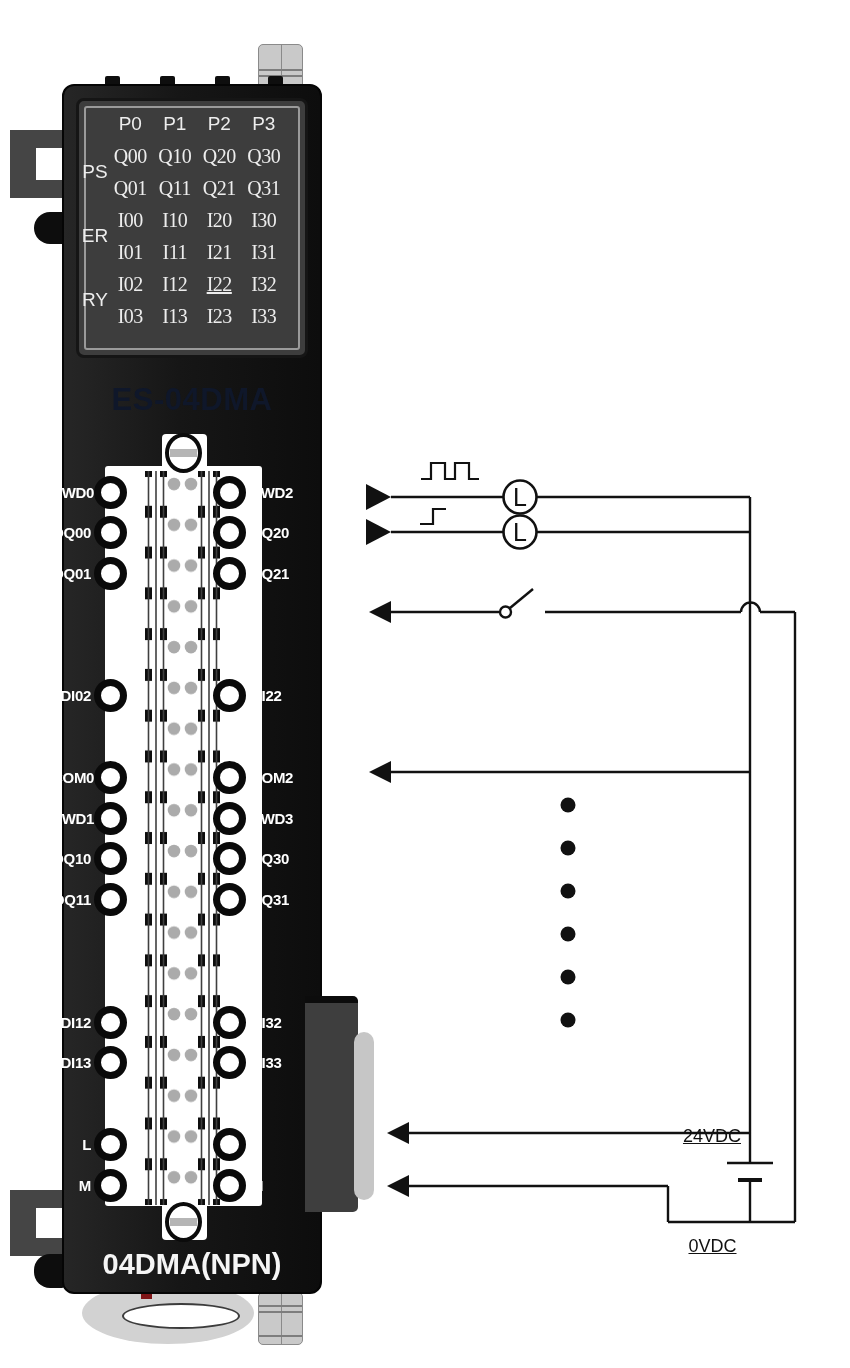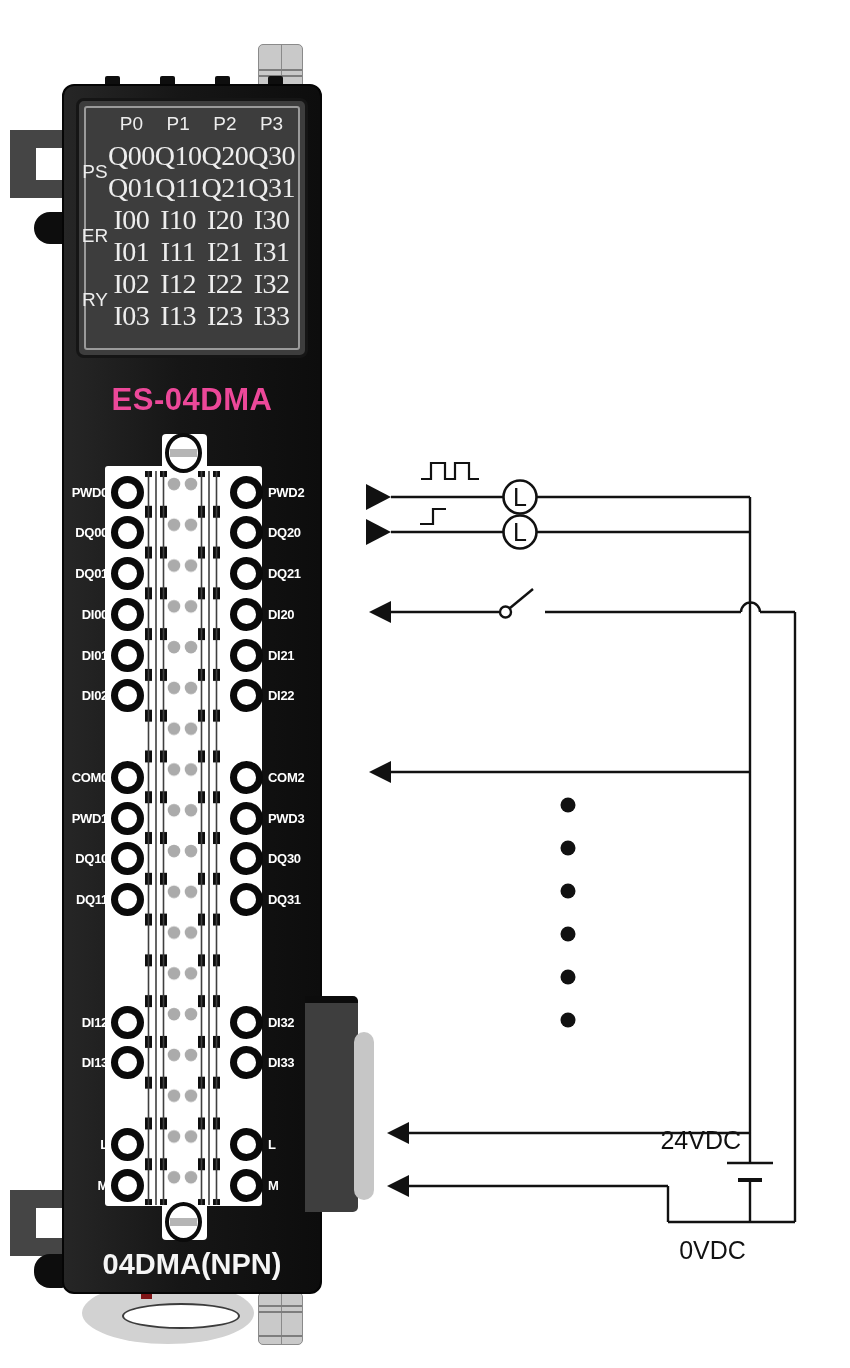--- a/index.html
+++ b/index.html
@@ -26,47 +26,47 @@
 
   
   .module-body{left:62px;top:84px;width:260px;height:1210px;border-radius:12px;border:2px solid #050505;
                background:linear-gradient(90deg,#262626,#161616 45%,#0d0d0d);box-sizing:border-box;}
   .led-panel{left:76px;top:98px;width:232px;height:260px;background:#3d3d3d;border:3px solid #151515;border-radius:8px;box-sizing:border-box;}
   .led-inner{left:84px;top:106px;width:216px;height:244px;border:2px solid #9a9a9a;border-radius:3px;box-sizing:border-box;}
   .led-grid{left:82px;top:108px;width:204px;height:224px;display:grid;
             grid-template-columns:26px repeat(4,1fr);grid-template-rows:repeat(7,1fr);}
   .led-grid>div{display:flex;align-items:center;justify-content:center;color:#ededed;}
   .lh{font-size:19px;}
-  .lv{font-family:"Liberation Serif",serif;font-size:28px;letter-spacing:-0.5px;}
+  .lv{font-family:"Liberation Serif",serif;font-size:20px;letter-spacing:-0.5px;}
   .lg{font-size:19px;}
-  .model-label{left:62px;top:382px;width:260px;text-align:center;color:#ec4899;font-size:31px;font-weight:600;letter-spacing:0.5px;}
+  .model-label{left:62px;top:382px;width:260px;text-align:center;color:#0f172a;font-size:31px;font-weight:600;letter-spacing:0.5px;}
   .bottom-label{left:62px;top:1248px;width:260px;text-align:center;color:#f5f5f5;font-size:29px;font-weight:600;}
 
   
   .tblock{left:105px;top:466px;width:157px;height:740px;background:#fff;border-radius:3px;}
   .ttab{left:162px;width:45px;background:#fff;border-radius:4px;}
   .ttab-top{top:434px;height:36px;}
   .ttab-bot{top:1202px;height:38px;}
   .connector{left:145px;top:471px;}
   .screw{left:165px;width:37px;height:40px;background:#fff;border:4.5px solid #0b0b0b;border-radius:50%;box-sizing:border-box;overflow:hidden;}
   .screw::after{content:"";position:absolute;left:1px;right:1px;top:12px;height:8px;background:#b5b5b5;}
   .screw-top{top:433px;} .screw-bot{top:1202px;}
-  .trow{position:absolute;left:69px;width:212px;height:41px;color:#fff;font-size:13px;font-weight:bold;letter-spacing:-0.3px;}
+  .trow{position:absolute;left:52px;width:212px;height:41px;color:#fff;font-size:15px;font-weight:bold;letter-spacing:-0.3px;}
   .tl{position:absolute;left:0;top:0;width:39px;height:41px;line-height:41px;text-align:right;}
   .tr{position:absolute;left:199px;top:0;width:58px;height:41px;line-height:41px;text-align:left;}
   .ring{position:absolute;top:4px;width:33px;height:33px;border:7px solid #0a0a0a;border-radius:50%;background:#fff;box-sizing:border-box;}
   .rl{left:42px;} .rr{left:161px;}
 
   
   .rconn{left:305px;top:996px;width:53px;height:216px;background:#3e3e3e;border-top:7px solid #0c0c0c;border-radius:0 5px 5px 0;box-sizing:border-box;}
   .rconn-bar{left:354px;top:1032px;width:20px;height:168px;background:#c6c6c6;border-radius:10px;}
 
   
   .wiring{left:0;top:0;pointer-events:none;}
-  .vlabel{position:absolute;color:#111;font-size:25px;}
+  .vlabel{position:absolute;color:#111;font-size:18px;text-decoration:underline;}
   .v24{left:600px;top:1126px;width:141px;text-align:right;}
   .v0{left:645px;top:1236px;width:135px;text-align:center;}
 </style>
 </head>
 <body>
 
 <div class="stage">
 
   <div class="abs cylinder"></div>
   <div class="abs cyl-face"></div>
@@ -116,21 +116,21 @@
     <div class="lv" style="grid-row:4;grid-column:2;">I00</div>
     <div class="lv" style="grid-row:4;grid-column:3;">I10</div>
     <div class="lv" style="grid-row:4;grid-column:4;">I20</div>
     <div class="lv" style="grid-row:4;grid-column:5;">I30</div>
     <div class="lv" style="grid-row:5;grid-column:2;">I01</div>
     <div class="lv" style="grid-row:5;grid-column:3;">I11</div>
     <div class="lv" style="grid-row:5;grid-column:4;">I21</div>
     <div class="lv" style="grid-row:5;grid-column:5;">I31</div>
     <div class="lv" style="grid-row:6;grid-column:2;">I02</div>
     <div class="lv" style="grid-row:6;grid-column:3;">I12</div>
-    <div class="lv" style="grid-row:6;grid-column:4;">I22</div>
+    <div class="lv" style="grid-row:6;grid-column:4;text-decoration:underline;">I22</div>
     <div class="lv" style="grid-row:6;grid-column:5;">I32</div>
     <div class="lv" style="grid-row:7;grid-column:2;">I03</div>
     <div class="lv" style="grid-row:7;grid-column:3;">I13</div>
     <div class="lv" style="grid-row:7;grid-column:4;">I23</div>
     <div class="lv" style="grid-row:7;grid-column:5;">I33</div>
   </div>
 
   <div class="abs model-label">ES-04DMA</div>
 
   <div class="abs ttab ttab-top"></div>
@@ -169,32 +169,20 @@
       <span class="tl">DQ00</span>
       <span class="ring rl"></span>
       <span class="ring rr"></span>
       <span class="tr">DQ20</span>
     </div>
   <div class="trow" style="top:553px">
       <span class="tl">DQ01</span>
       <span class="ring rl"></span>
       <span class="ring rr"></span>
       <span class="tr">DQ21</span>
-    </div>
-  <div class="trow" style="top:594px">
-      <span class="tl">DI00</span>
-      <span class="ring rl"></span>
-      <span class="ring rr"></span>
-      <span class="tr">DI20</span>
-    </div>
-  <div class="trow" style="top:635px">
-      <span class="tl">DI01</span>
-      <span class="ring rl"></span>
-      <span class="ring rr"></span>
-      <span class="tr">DI21</span>
     </div>
   <div class="trow" style="top:675px">
       <span class="tl">DI02</span>
       <span class="ring rl"></span>
       <span class="ring rr"></span>
       <span class="tr">DI22</span>
     </div>
   <div class="trow" style="top:757px">
       <span class="tl">COM0</span>
       <span class="ring rl"></span>

